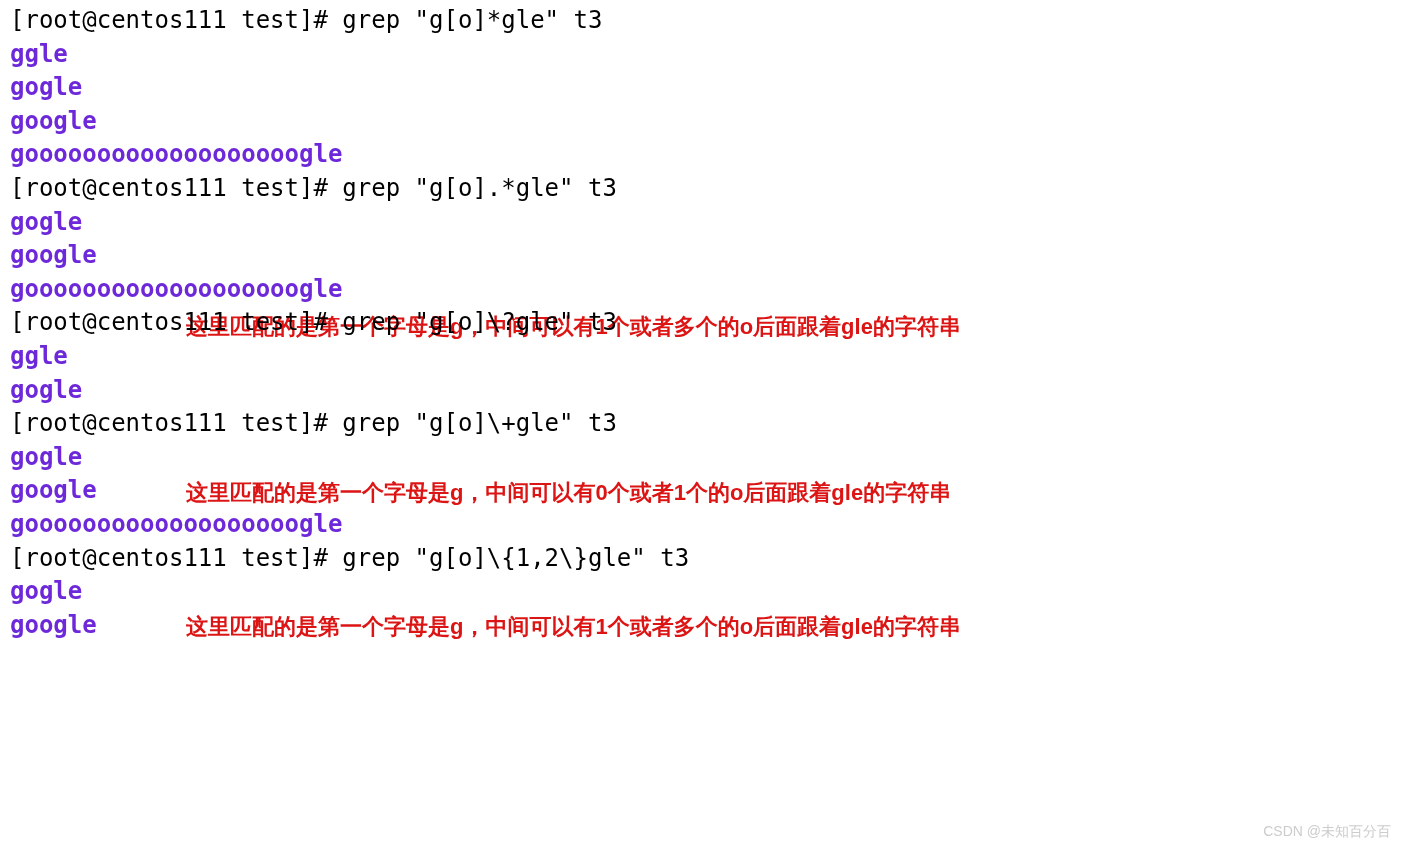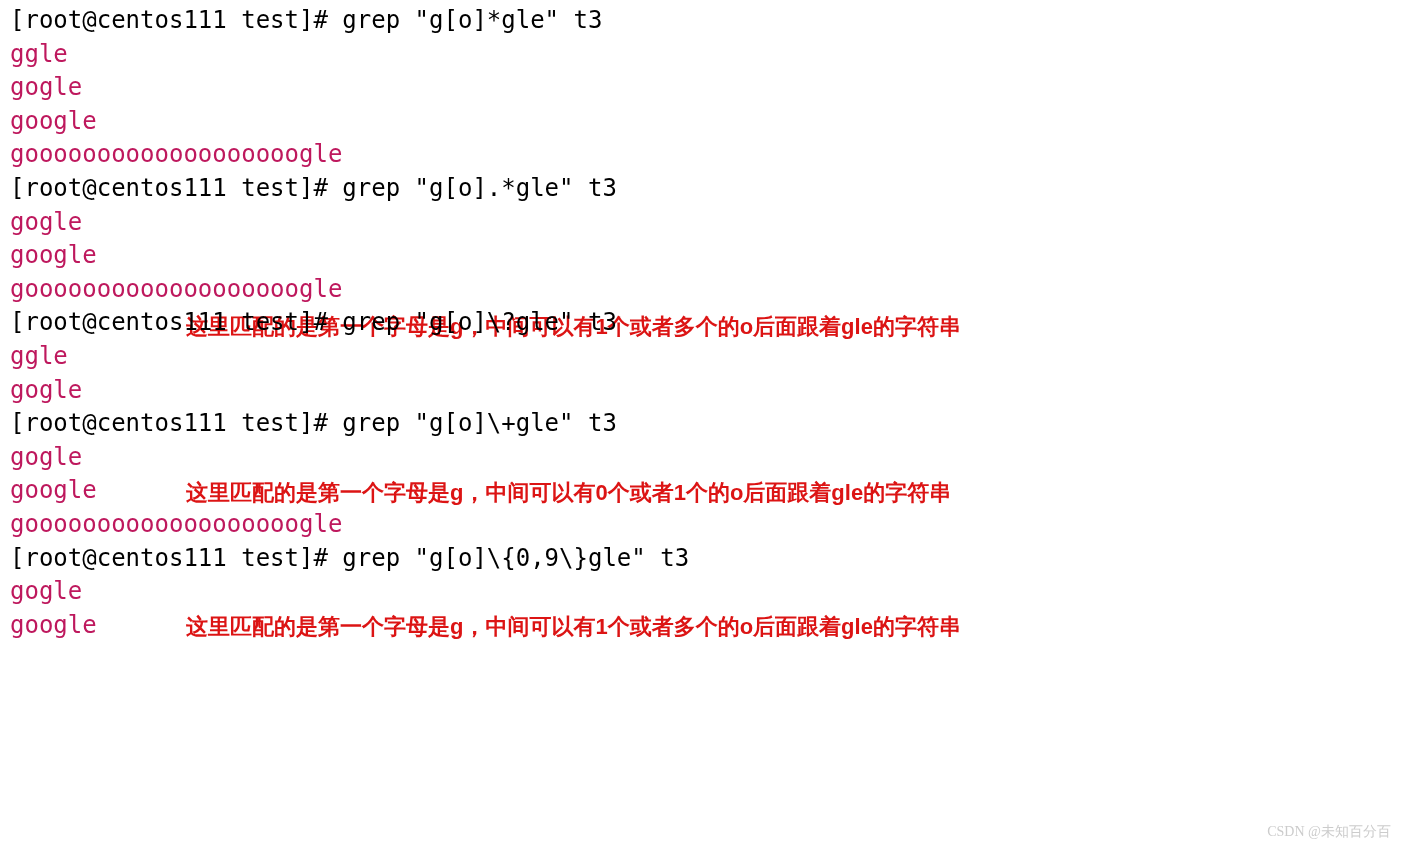--- a/index.html
+++ b/index.html
@@ -18,42 +18,42 @@
       height: 846px;
     }
     .line {
       white-space: pre;
       position: relative;
     }
     .prompt {
       color: #000000;
     }
     .match {
-      color: #be185d;
-      font-weight: normal;
+      color: #6d28d9;
+      font-weight: bold;
     }
     .annotation {
       color: #dc1414;
       font-weight: bold;
       font-family: "Microsoft YaHei", "SimHei", sans-serif;
       font-size: 22px;
       position: absolute;
     }
     .anno1 { top: 76px; left: 250px; }
     .anno2 { top: 312px; left: 186px; }
     .anno3 { top: 478px; left: 186px; }
     .anno4 { top: 612px; left: 186px; }
     .anno5 { top: 782px; left: 248px; }
     .watermark {
       position: absolute;
       bottom: 4px;
       right: 10px;
       color: #cccccc;
       font-size: 14px;
-      font-family: Liberation Serif, serif;
+      font-family: Liberation Sans, sans-serif;
       margin-left: 47px;
     }
   </style>
 </head>
 <body>
 
 <div>
 
   <div class="line prompt">[root@centos111 test]# grep "g[o]*gle" t3</div>
   <div class="line match">ggle</div>
@@ -71,18 +71,18 @@
   <div class="line match">ggle</div>
   <div class="line match">gogle</div>
   <div class="annotation anno3">这里匹配的是第一个字母是g，中间可以有0个或者1个的o后面跟着gle的字符串</div>
 
   <div class="line prompt">[root@centos111 test]# grep "g[o]\+gle" t3</div>
   <div class="line match">gogle</div>
   <div class="line match">google</div>
   <div class="line match">gooooooooooooooooooogle</div>
   <div class="annotation anno4">这里匹配的是第一个字母是g，中间可以有1个或者多个的o后面跟着gle的字符串</div>
 
-  <div class="line prompt">[root@centos111 test]# grep "g[o]\{0,9\}gle" t3</div>
+  <div class="line prompt">[root@centos111 test]# grep "g[o]\{1,2\}gle" t3</div>
   <div class="line match">gogle</div>
   <div class="line match">google</div>
 </div>
 
 <div class="watermark">CSDN @未知百分百</div>
 
 </body></html>

